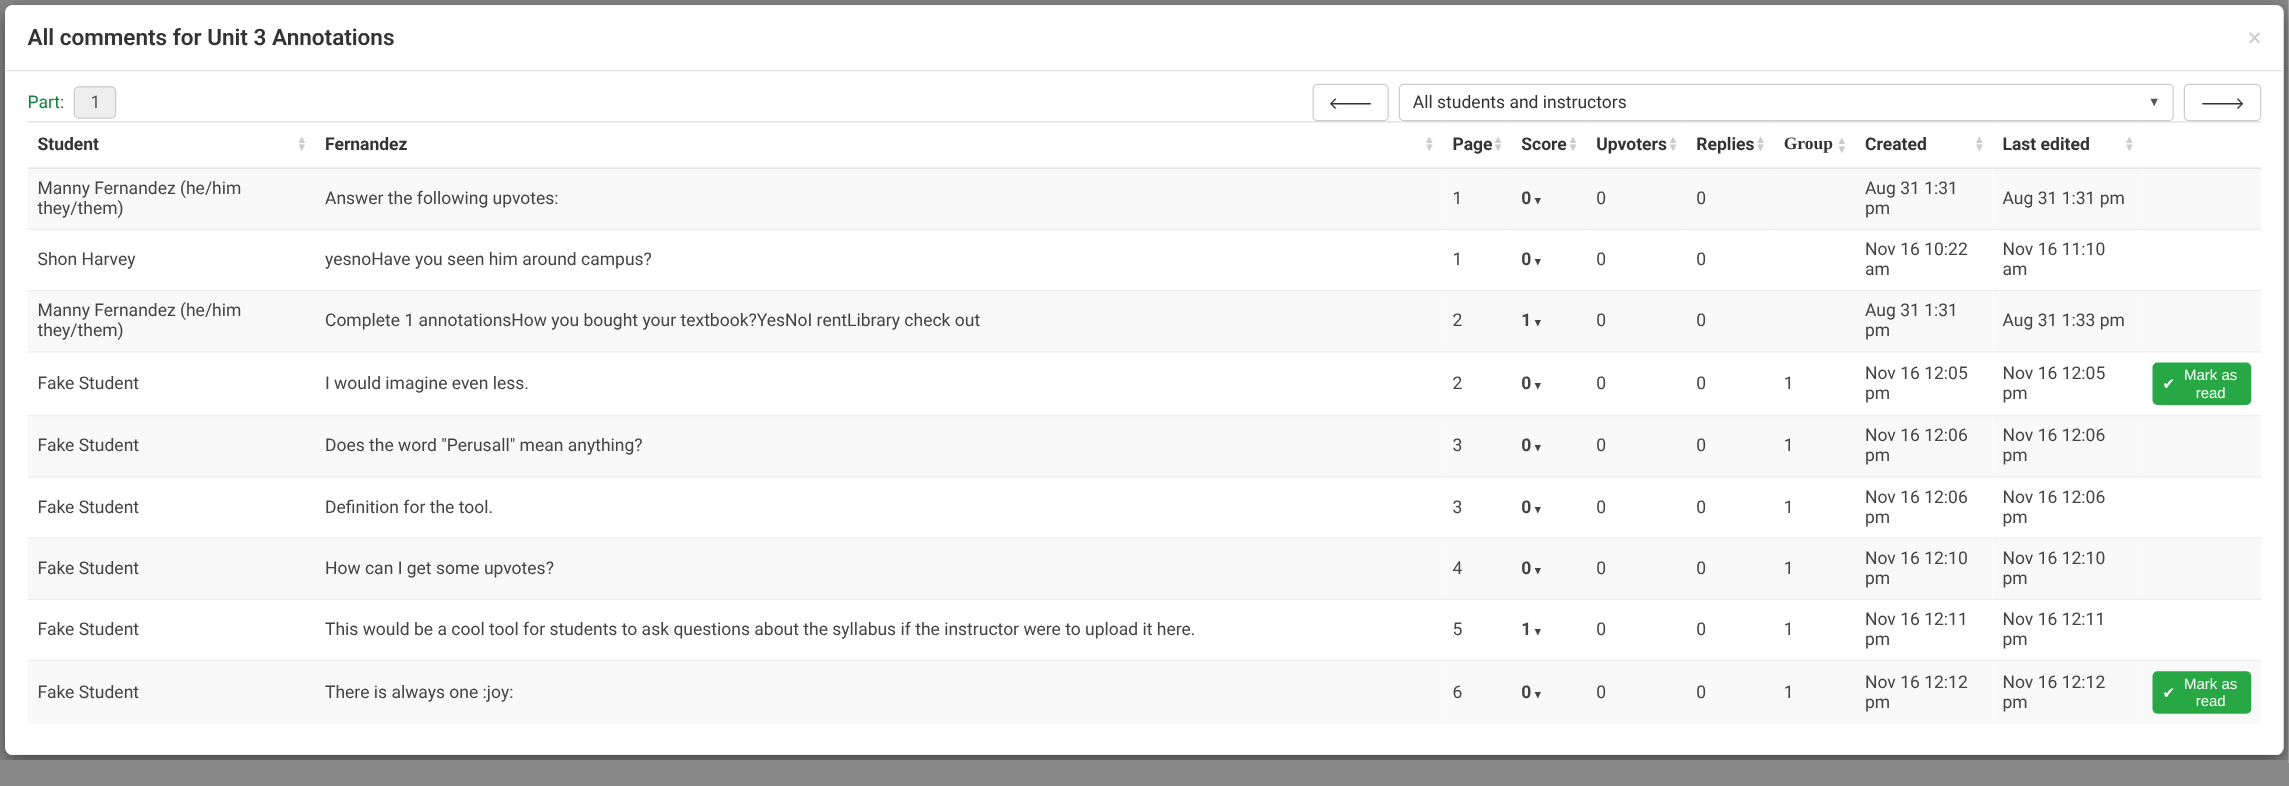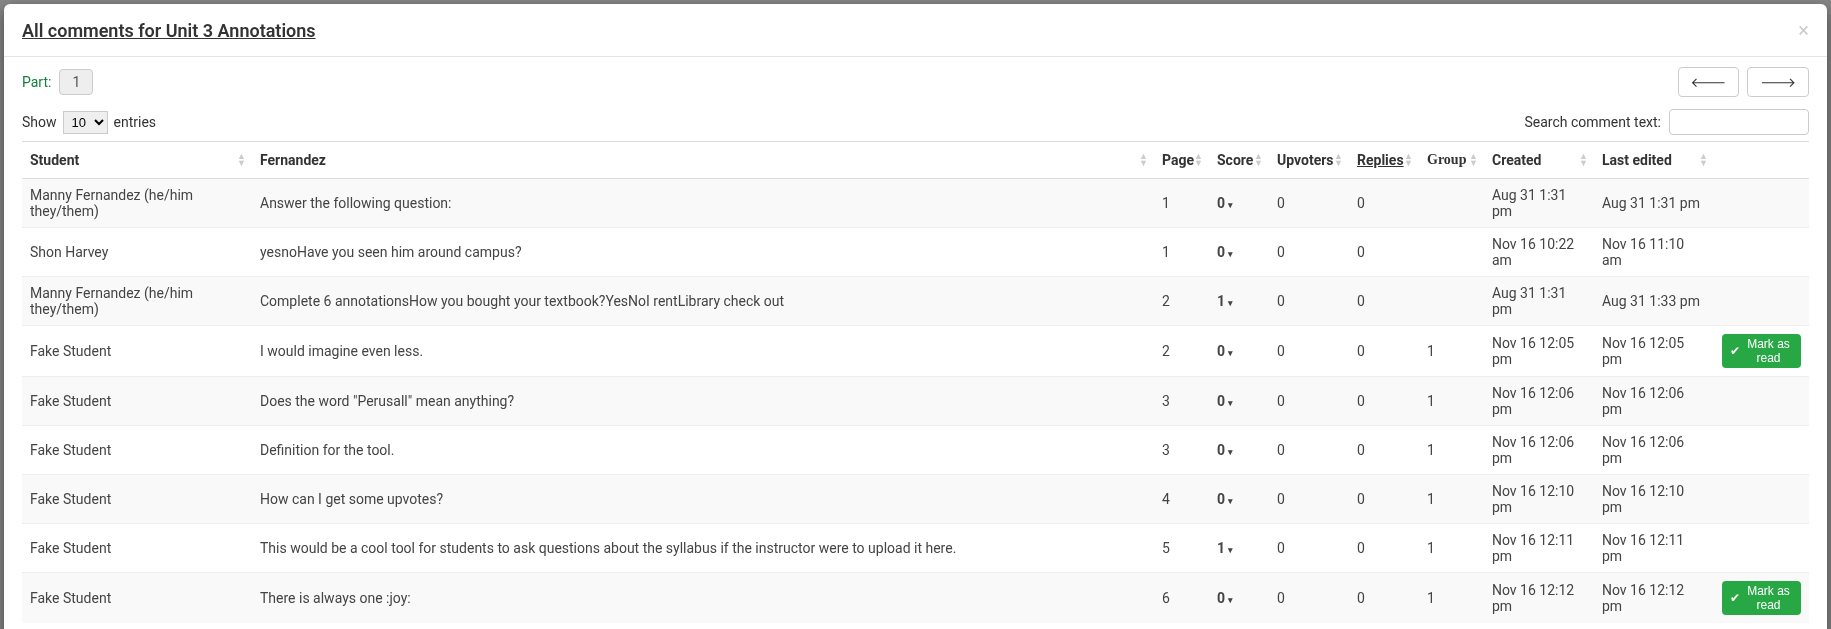--- a/index.html
+++ b/index.html
@@ -17,21 +17,21 @@
   width: 100%;
   overflow: hidden;
 }
 .modal-header {
   padding: 14px 18px;
   border-bottom: 1px solid #e5e5e5;
   display: flex;
   justify-content: space-between;
   align-items: center;
 }
-.modal-title { font-size: 18px; font-weight: 600; color: #333; text-decoration: underline; }
+.modal-title { font-size: 18px; font-weight: 600; color: #333; }
 .close-x { color: #ccc; font-size: 20px; cursor: pointer; font-weight: normal; }
 .top-controls {
   padding: 10px 18px 0 18px;
   display: flex;
   align-items: center;
   gap: 8px;
 }
 .part-label { color:#15803d; }
 .part-box {
   border: 1px solid #ccc;
@@ -110,21 +110,21 @@
 .footer-row {
   padding: 10px 18px 14px 18px;
   display:flex; justify-content:space-between; align-items:center;
   border-bottom:1px solid #eee;
 }
 .col-student { width: 230px; }
 .col-submission { }
 .col-page { width:55px; }
 .col-score { width:60px; }
 .col-upvoters { width:80px; }
-.col-replies { width:70px;text-decoration:underline; }
+.col-replies { width:70px; }
 .col-group { width:65px;font-family:Liberation Serif, serif; }
 .col-created { width:110px; }
 .col-edited { width:120px; }
 .col-mark { width:95px; text-align:right; }
 </style>
 </head>
 <body>
 
 <div class="modal">
 
@@ -133,38 +133,29 @@
     <div class="close-x">×</div>
   </div>
 
   <div class="top-controls">
     <span class="part-label">Part:</span>
     <span class="part-box">1</span>
     <div class="spacer"></div>
     <button class="nav-btn">
       <span>🡐</span>
     </button>
+    <div class="filter-select">
+      <span>All students and instructors</span>
+      <span class="caret-down">▼</span>
+    </div>
     <button class="nav-btn">
       <span>🡒</span>
     </button>
   </div>
 
-  <div class="mid-controls">
-    <div class="show-entries">
-      <span>Show</span>
-      <select>
-        <option>10</option>
-      </select>
-      <span>entries</span>
-    </div>
-    <div class="search-wrap">
-      <span>Search comment text:</span>
-      <input type="text" style="">
-    </div>
-  </div>
 
   <table>
     <thead>
       <tr>
         <th class="col-student"><span>Student</span><span class="sort-arrows">
               <span>▲</span>
               <span>▼</span>
             </span></th>
         <th class="col-submission"><span>Fernandez</span><span class="sort-arrows">
               <span>▲</span>
@@ -197,21 +188,21 @@
         <th class="col-edited"><span>Last edited</span><span class="sort-arrows">
               <span>▲</span>
               <span>▼</span>
             </span></th>
         <th class="col-mark"></th>
       </tr>
     </thead>
     <tbody id="rows-body">
         <tr>
           <td>Manny Fernandez (he/him they/them)</td>
-          <td>Answer the following question:</td>
+          <td>Answer the following upvotes:</td>
           <td>1</td>
           <td><span class="score-cell">0<span class="sc-caret">▾</span></span></td>
           <td>0</td>
           <td>0</td>
           <td></td>
           <td>Aug 31 1:31 pm</td>
           <td>Aug 31 1:31 pm</td>
           <td class="col-mark"></td>
         </tr>
         <tr>
@@ -221,21 +212,21 @@
           <td><span class="score-cell">0<span class="sc-caret">▾</span></span></td>
           <td>0</td>
           <td>0</td>
           <td></td>
           <td>Nov 16 10:22 am</td>
           <td>Nov 16 11:10 am</td>
           <td class="col-mark"></td>
         </tr>
         <tr>
           <td>Manny Fernandez (he/him they/them)</td>
-          <td>Complete 6 annotationsHow you bought your textbook?YesNoI rentLibrary check out</td>
+          <td>Complete 1 annotationsHow you bought your textbook?YesNoI rentLibrary check out</td>
           <td>2</td>
           <td><span class="score-cell">1<span class="sc-caret">▾</span></span></td>
           <td>0</td>
           <td>0</td>
           <td></td>
           <td>Aug 31 1:31 pm</td>
           <td>Aug 31 1:33 pm</td>
           <td class="col-mark"></td>
         </tr>
         <tr>

